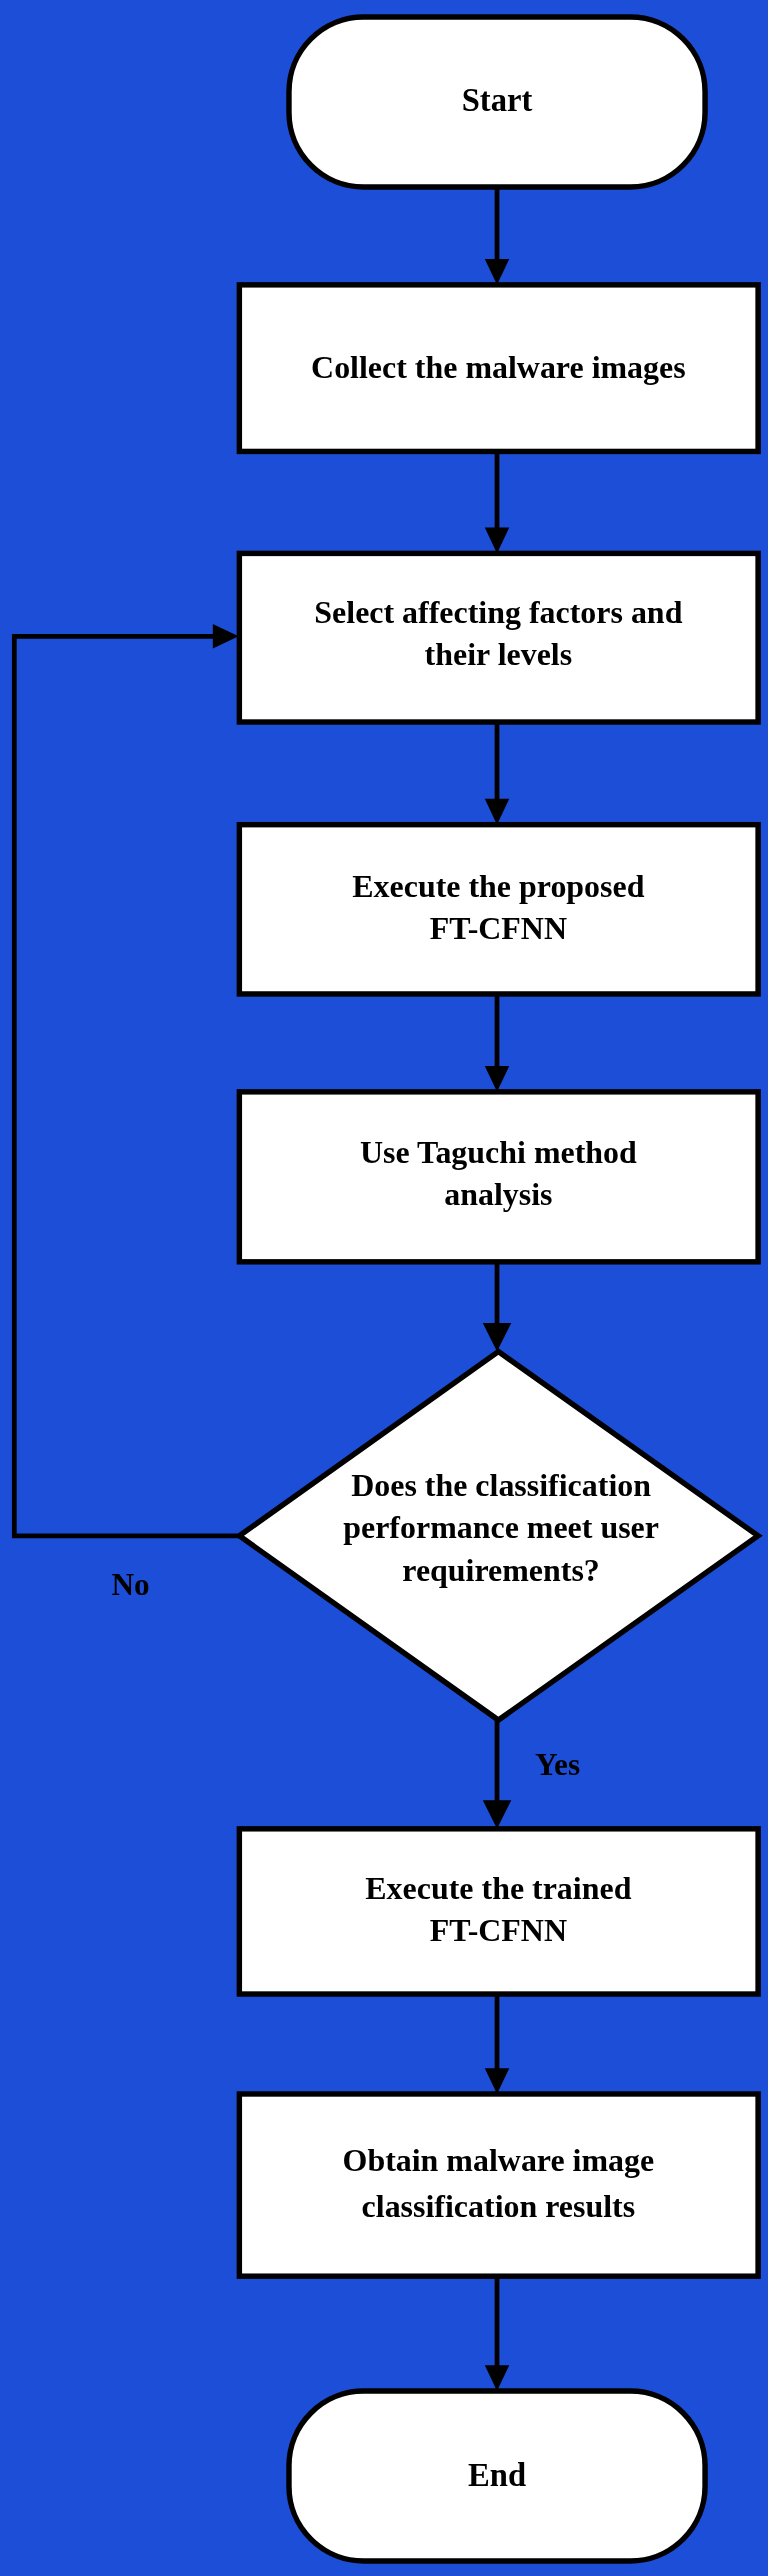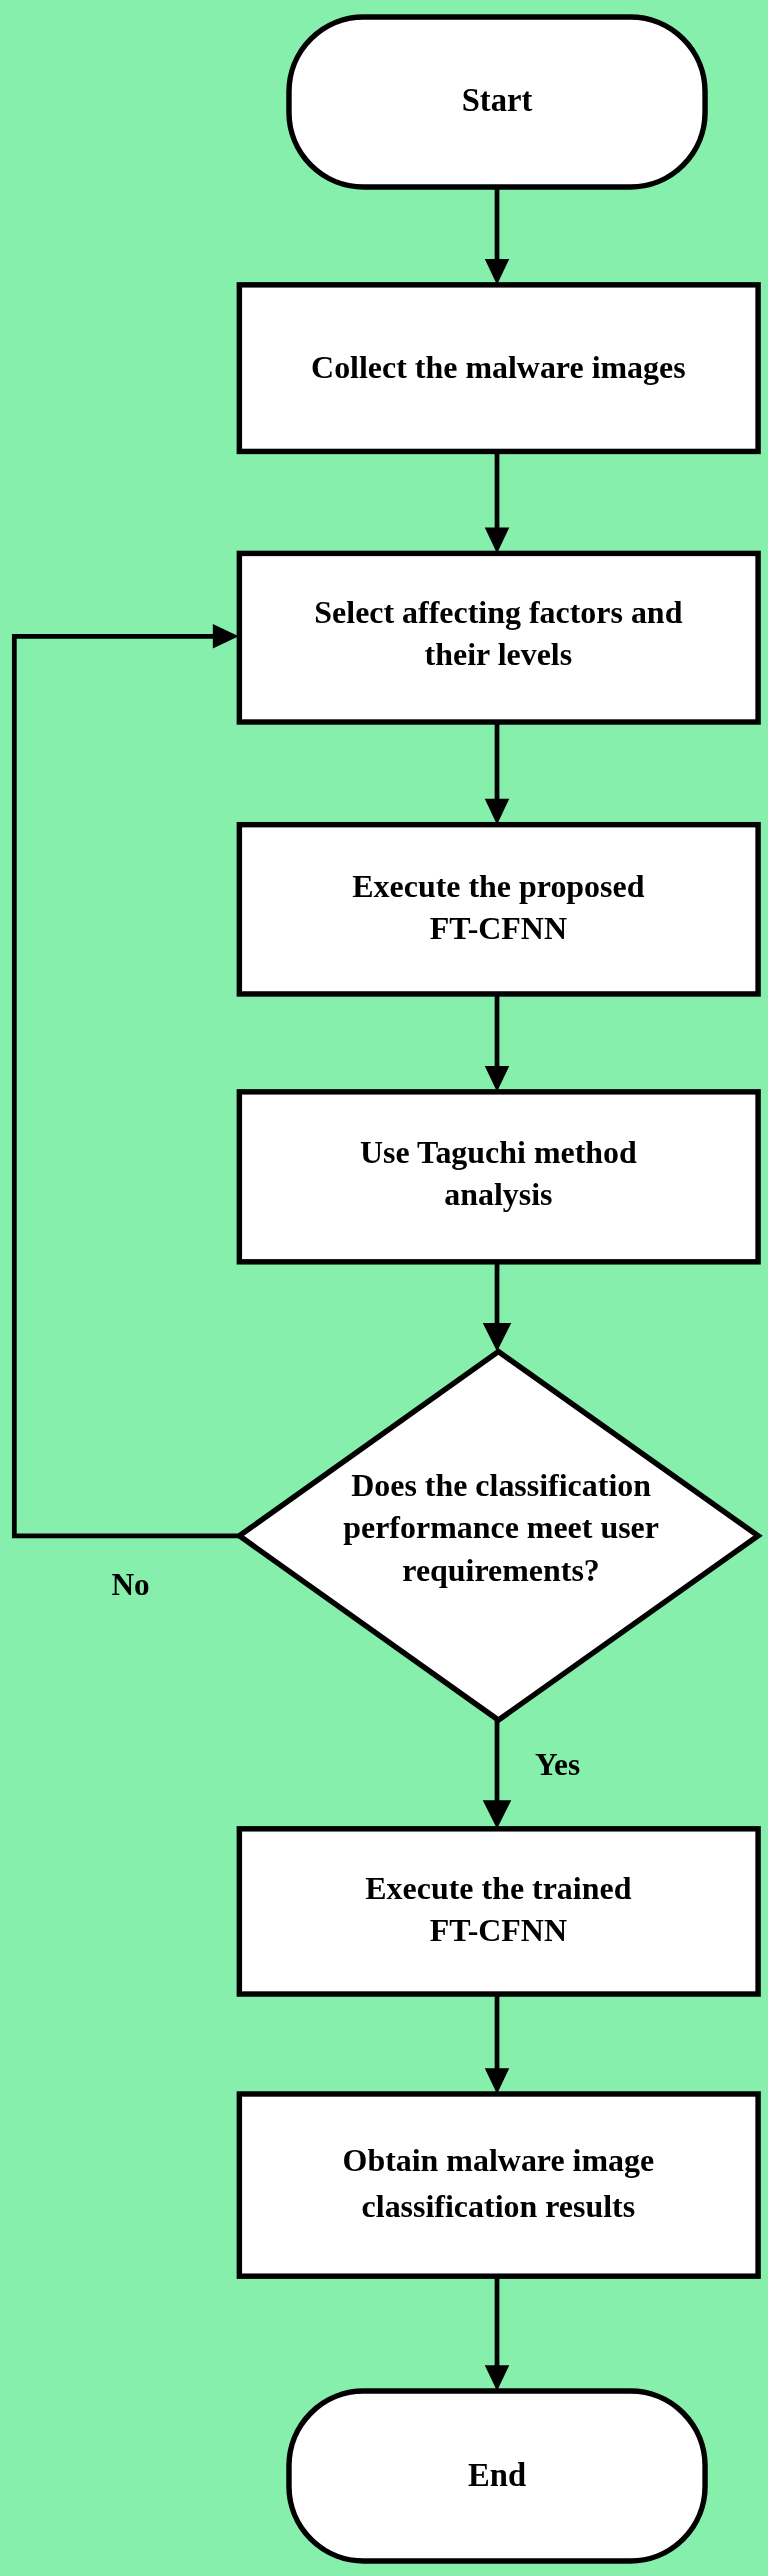--- a/index.html
+++ b/index.html
@@ -14,21 +14,21 @@
     position: relative;
     overflow: hidden;
     font-family: "Liberation Serif", "DejaVu Serif", serif;
   }
   #flow-root {
     position: absolute;
     left: 0;
     top: 0;
     width: 769px;
     height: 2576px;
-    background: #86efac;
+    background: #1d4ed8;
   }
   svg.flow-canvas {
     display: block;
     width: 769px;
     height: 2576px;
   }
   .node-shape {
     fill: #ffffff;
     stroke: #000000;
     stroke-width: 8;

